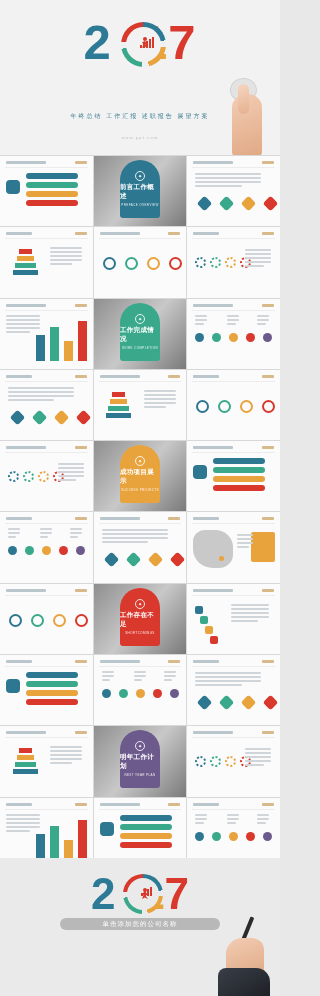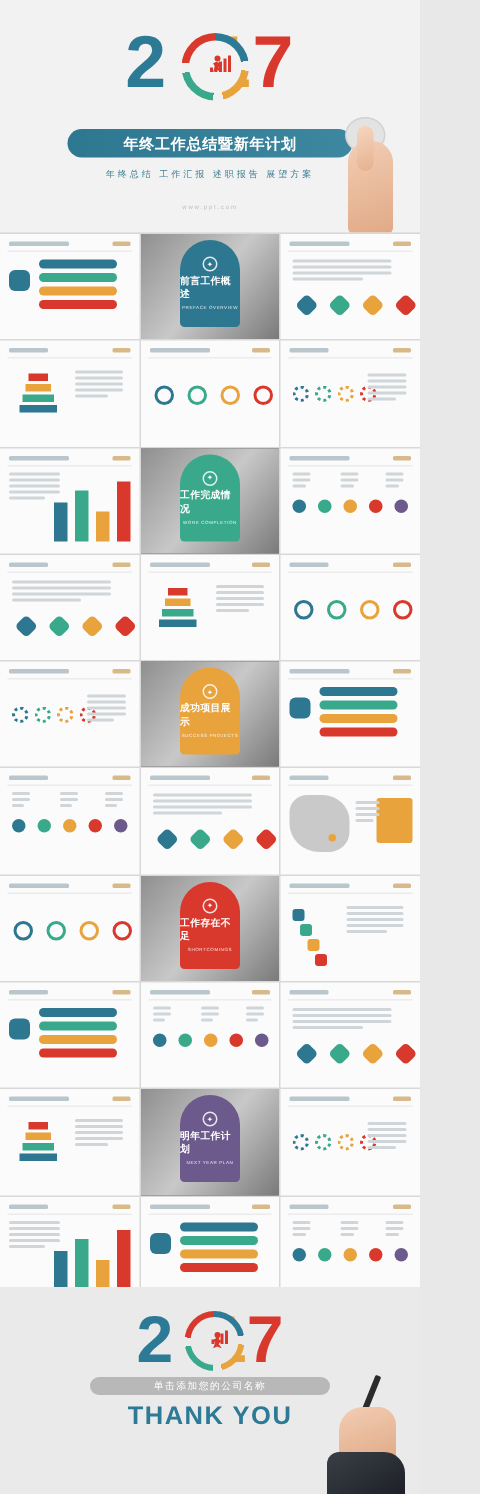--- a/index.html
+++ b/index.html
@@ -117,23 +117,20 @@
           <div class="bars">
             <i style="height:3px"></i>
               <i style="height:5px"></i>
               <i style="height:7px"></i>
               <i style="height:9px"></i>
               <i style="height:11px"></i>
           </div>
         </div>
       </div>
 
-      <div class="banner">
-        <span>年终工作总结暨新年计划</span>
-      </div>
       <div class="tagline">年终总结  工作汇报  述职报告  展望方案</div>
       <div class="watermark">www.ppt.com</div>
 
       <div class="hand">
         <div class="circ"></div>
         <div class="palm"></div>
         <div class="fing"></div>
       </div>
     </div>
   </div>
@@ -716,20 +713,19 @@
           <i style="height:3px"></i>
             <i style="height:5px"></i>
             <i style="height:7px"></i>
             <i style="height:9px"></i>
         </div>
       </div>
     </div>
     <div class="f-bar">
       <span>单击添加您的公司名称</span>
     </div>
-    <div class="thanks">THANK YOU</div>
     <div class="pen-hand">
       <div class="p"></div>
       <div class="h"></div>
       <div class="cuff"></div>
     </div>
   </div>
 </div>
 
 </body></html>

